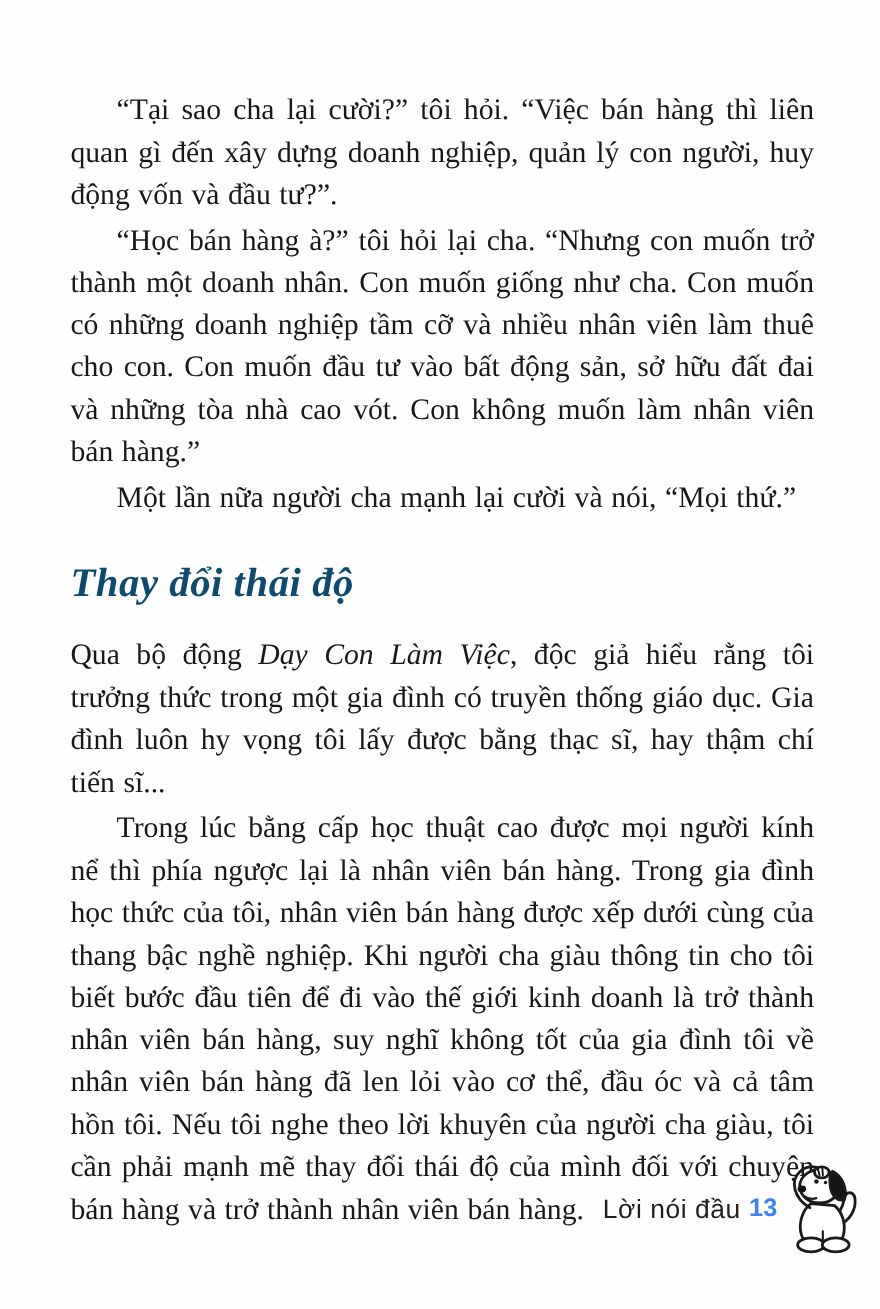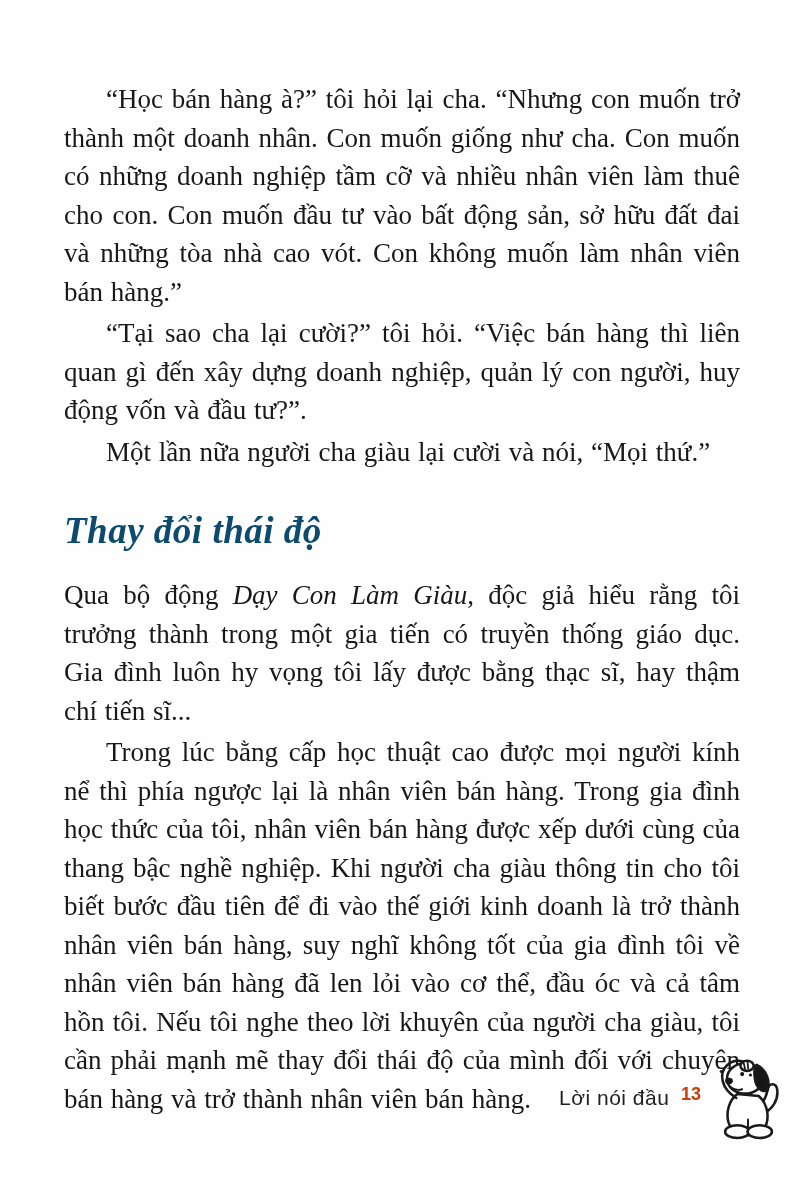--- a/index.html
+++ b/index.html
@@ -50,56 +50,55 @@
     left: 0;
     top: 1040px;
     width: 800px;
     height: 150px;
   }
   .footer-label {
     position: absolute;
     left: 548px;
     top: 46px;
     font-family: "Liberation Sans", sans-serif;
-    font-size: 21px;
+    font-size: 24px;
     letter-spacing: 0.5px;
     color: #1f1f1f;
-    margin-left: 11px;
   }
   .page-number {
     position: absolute;
     left: 681px;
     top: 44px;
     font-family: "Liberation Sans", sans-serif;
     font-weight: bold;
-    font-size: 18px;
-    color: #c2410c;
+    font-size: 23px;
+    color: #3b82f6;
   }
   .dog-illustration {
     position: absolute;
     left: 708px;
     top: 16px;
     width: 82px;
     height: 84px;
   }
 </style>
 </head>
 <body>
 
 <div class="page">
 
   <div class="text-block">
     <div id="paragraphs-before">
+        <p class="body-par indent"><span>“Tại sao cha lại cười?” tôi hỏi. “Việc bán hàng thì liên quan gì đến xây dựng doanh nghiệp, quản lý con người, huy động vốn và đầu tư?”.</span></p>
         <p class="body-par indent"><span>“Học bán hàng à?” tôi hỏi lại cha. “Nhưng con muốn trở thành một doanh nhân. Con muốn giống như cha. Con muốn có những doanh nghiệp tầm cỡ và nhiều nhân viên làm thuê cho con. Con muốn đầu tư vào bất động sản, sở hữu đất đai và những tòa nhà cao vót. Con không muốn làm nhân viên bán hàng.”</span></p>
-        <p class="body-par indent"><span>“Tại sao cha lại cười?” tôi hỏi. “Việc bán hàng thì liên quan gì đến xây dựng doanh nghiệp, quản lý con người, huy động vốn và đầu tư?”.</span></p>
-        <p class="body-par indent"><span>Một lần nữa người cha giàu lại cười và nói, “Mọi thứ.”</span></p>
+        <p class="body-par indent"><span>Một lần nữa người cha mạnh lại cười và nói, “Mọi thứ.”</span></p>
       </div>
     <h2 class="section-heading">Thay đổi thái độ</h2>
     <div id="paragraphs-after">
-        <p class="body-par"><span>Qua bộ động </span><em class="book-title">Dạy Con Làm Giàu</em><span>, độc giả hiểu rằng tôi trưởng thành trong một gia tiến có truyền thống giáo dục. Gia đình luôn hy vọng tôi lấy được bằng thạc sĩ, hay thậm chí tiến sĩ...</span></p>
+        <p class="body-par"><span>Qua bộ động </span><em class="book-title">Dạy Con Làm Việc</em><span>, độc giả hiểu rằng tôi trưởng thức trong một gia đình có truyền thống giáo dục. Gia đình luôn hy vọng tôi lấy được bằng thạc sĩ, hay thậm chí tiến sĩ...</span></p>
         <p class="body-par indent"><span>Trong lúc bằng cấp học thuật cao được mọi người kính nể thì phía ngược lại là nhân viên bán hàng. Trong gia đình học thức của tôi, nhân viên bán hàng được xếp dưới cùng của thang bậc nghề nghiệp. Khi người cha giàu thông tin cho tôi biết bước đầu tiên để đi vào thế giới kinh doanh là trở thành nhân viên bán hàng, suy nghĩ không tốt của gia đình tôi về nhân viên bán hàng đã len lỏi vào cơ thể, đầu óc và cả tâm hồn tôi. Nếu tôi nghe theo lời khuyên của người cha giàu, tôi cần phải mạnh mẽ thay đổi thái độ của mình đối với chuyện bán hàng và trở thành nhân viên bán hàng.</span></p>
       </div>
   </div>
 
   <div class="footer">
     <span class="footer-label">Lời nói đầu</span>
     <span class="page-number">13</span>
     <svg class="dog-illustration" viewBox="0 0 84 84" xmlns="http://www.w3.org/2000/svg">
       <g fill="#ffffff" stroke="#1a1a1a" stroke-width="2.6" stroke-linecap="round" stroke-linejoin="round">
 

